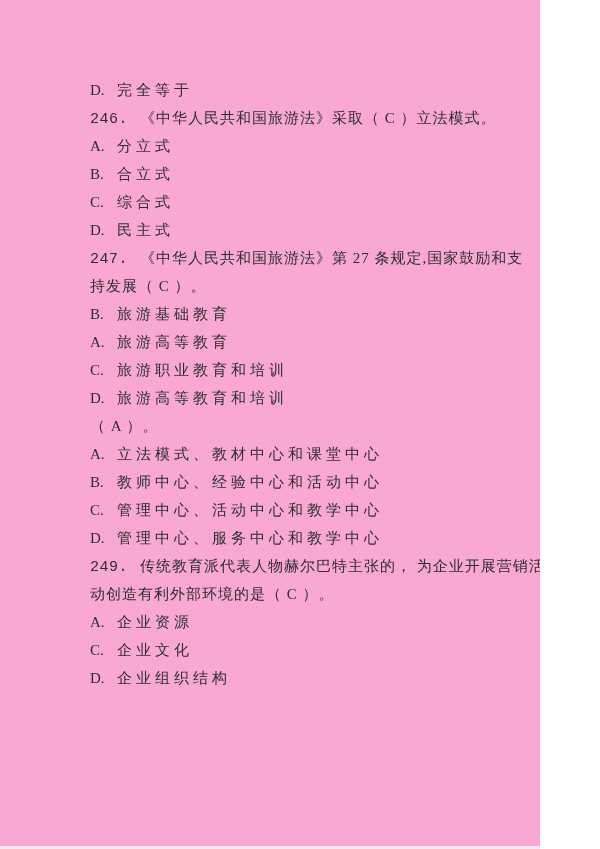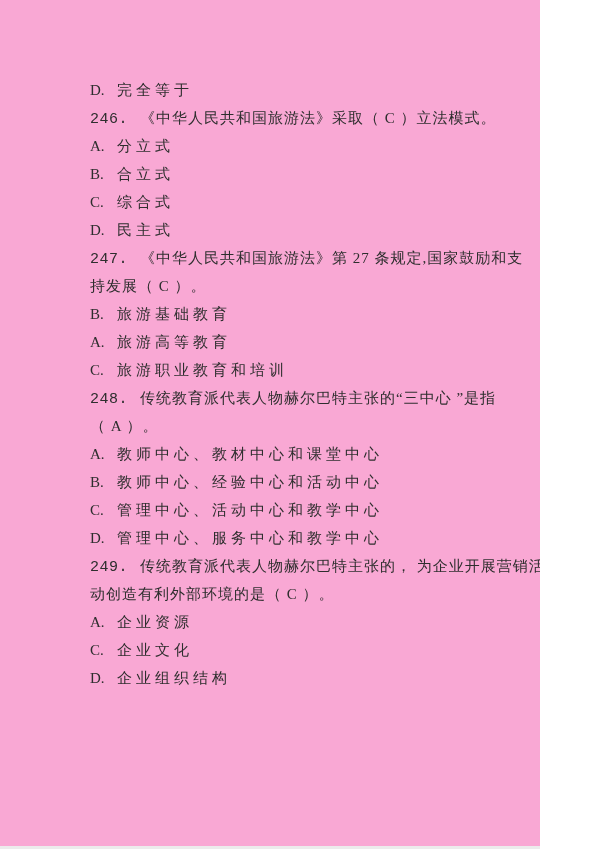--- a/index.html
+++ b/index.html
@@ -93,29 +93,29 @@
       <div class="line cont-line">持发展（ C ）。</div>
       <div class="line opt">
         <span class="opt-label">B.</span><span class="opt-text">旅游基础教育</span>
       </div>
       <div class="line opt">
         <span class="opt-label">A.</span><span class="opt-text">旅游高等教育</span>
       </div>
       <div class="line opt">
         <span class="opt-label">C.</span><span class="opt-text">旅游职业教育和培训</span>
       </div>
+      <div class="line opt">
+        <span class="opt-label">D.</span><span class="opt-text">旅游高等教育和培训</span>
+      </div>
     </div>
 
     <div>
-      <div class="line qline">
-        <span class="qnum">248.</span><span class="stem-text">传统教育派代表人物赫尔巴特主张的“三中心 ”是指</span>
-      </div>
       <div class="line cont-line">（ A ）。</div>
       <div class="line opt">
-        <span class="opt-label">A.</span><span class="opt-text">教师中心、教材中心和课堂中心</span>
+        <span class="opt-label">A.</span><span class="opt-text">立法模式、教材中心和课堂中心</span>
       </div>
       <div class="line opt">
         <span class="opt-label">B.</span><span class="opt-text">教师中心、经验中心和活动中心</span>
       </div>
       <div class="line opt">
         <span class="opt-label">C.</span><span class="opt-text">管理中心、活动中心和教学中心</span>
       </div>
       <div class="line opt">
         <span class="opt-label">D.</span><span class="opt-text">管理中心、服务中心和教学中心</span>
       </div>

